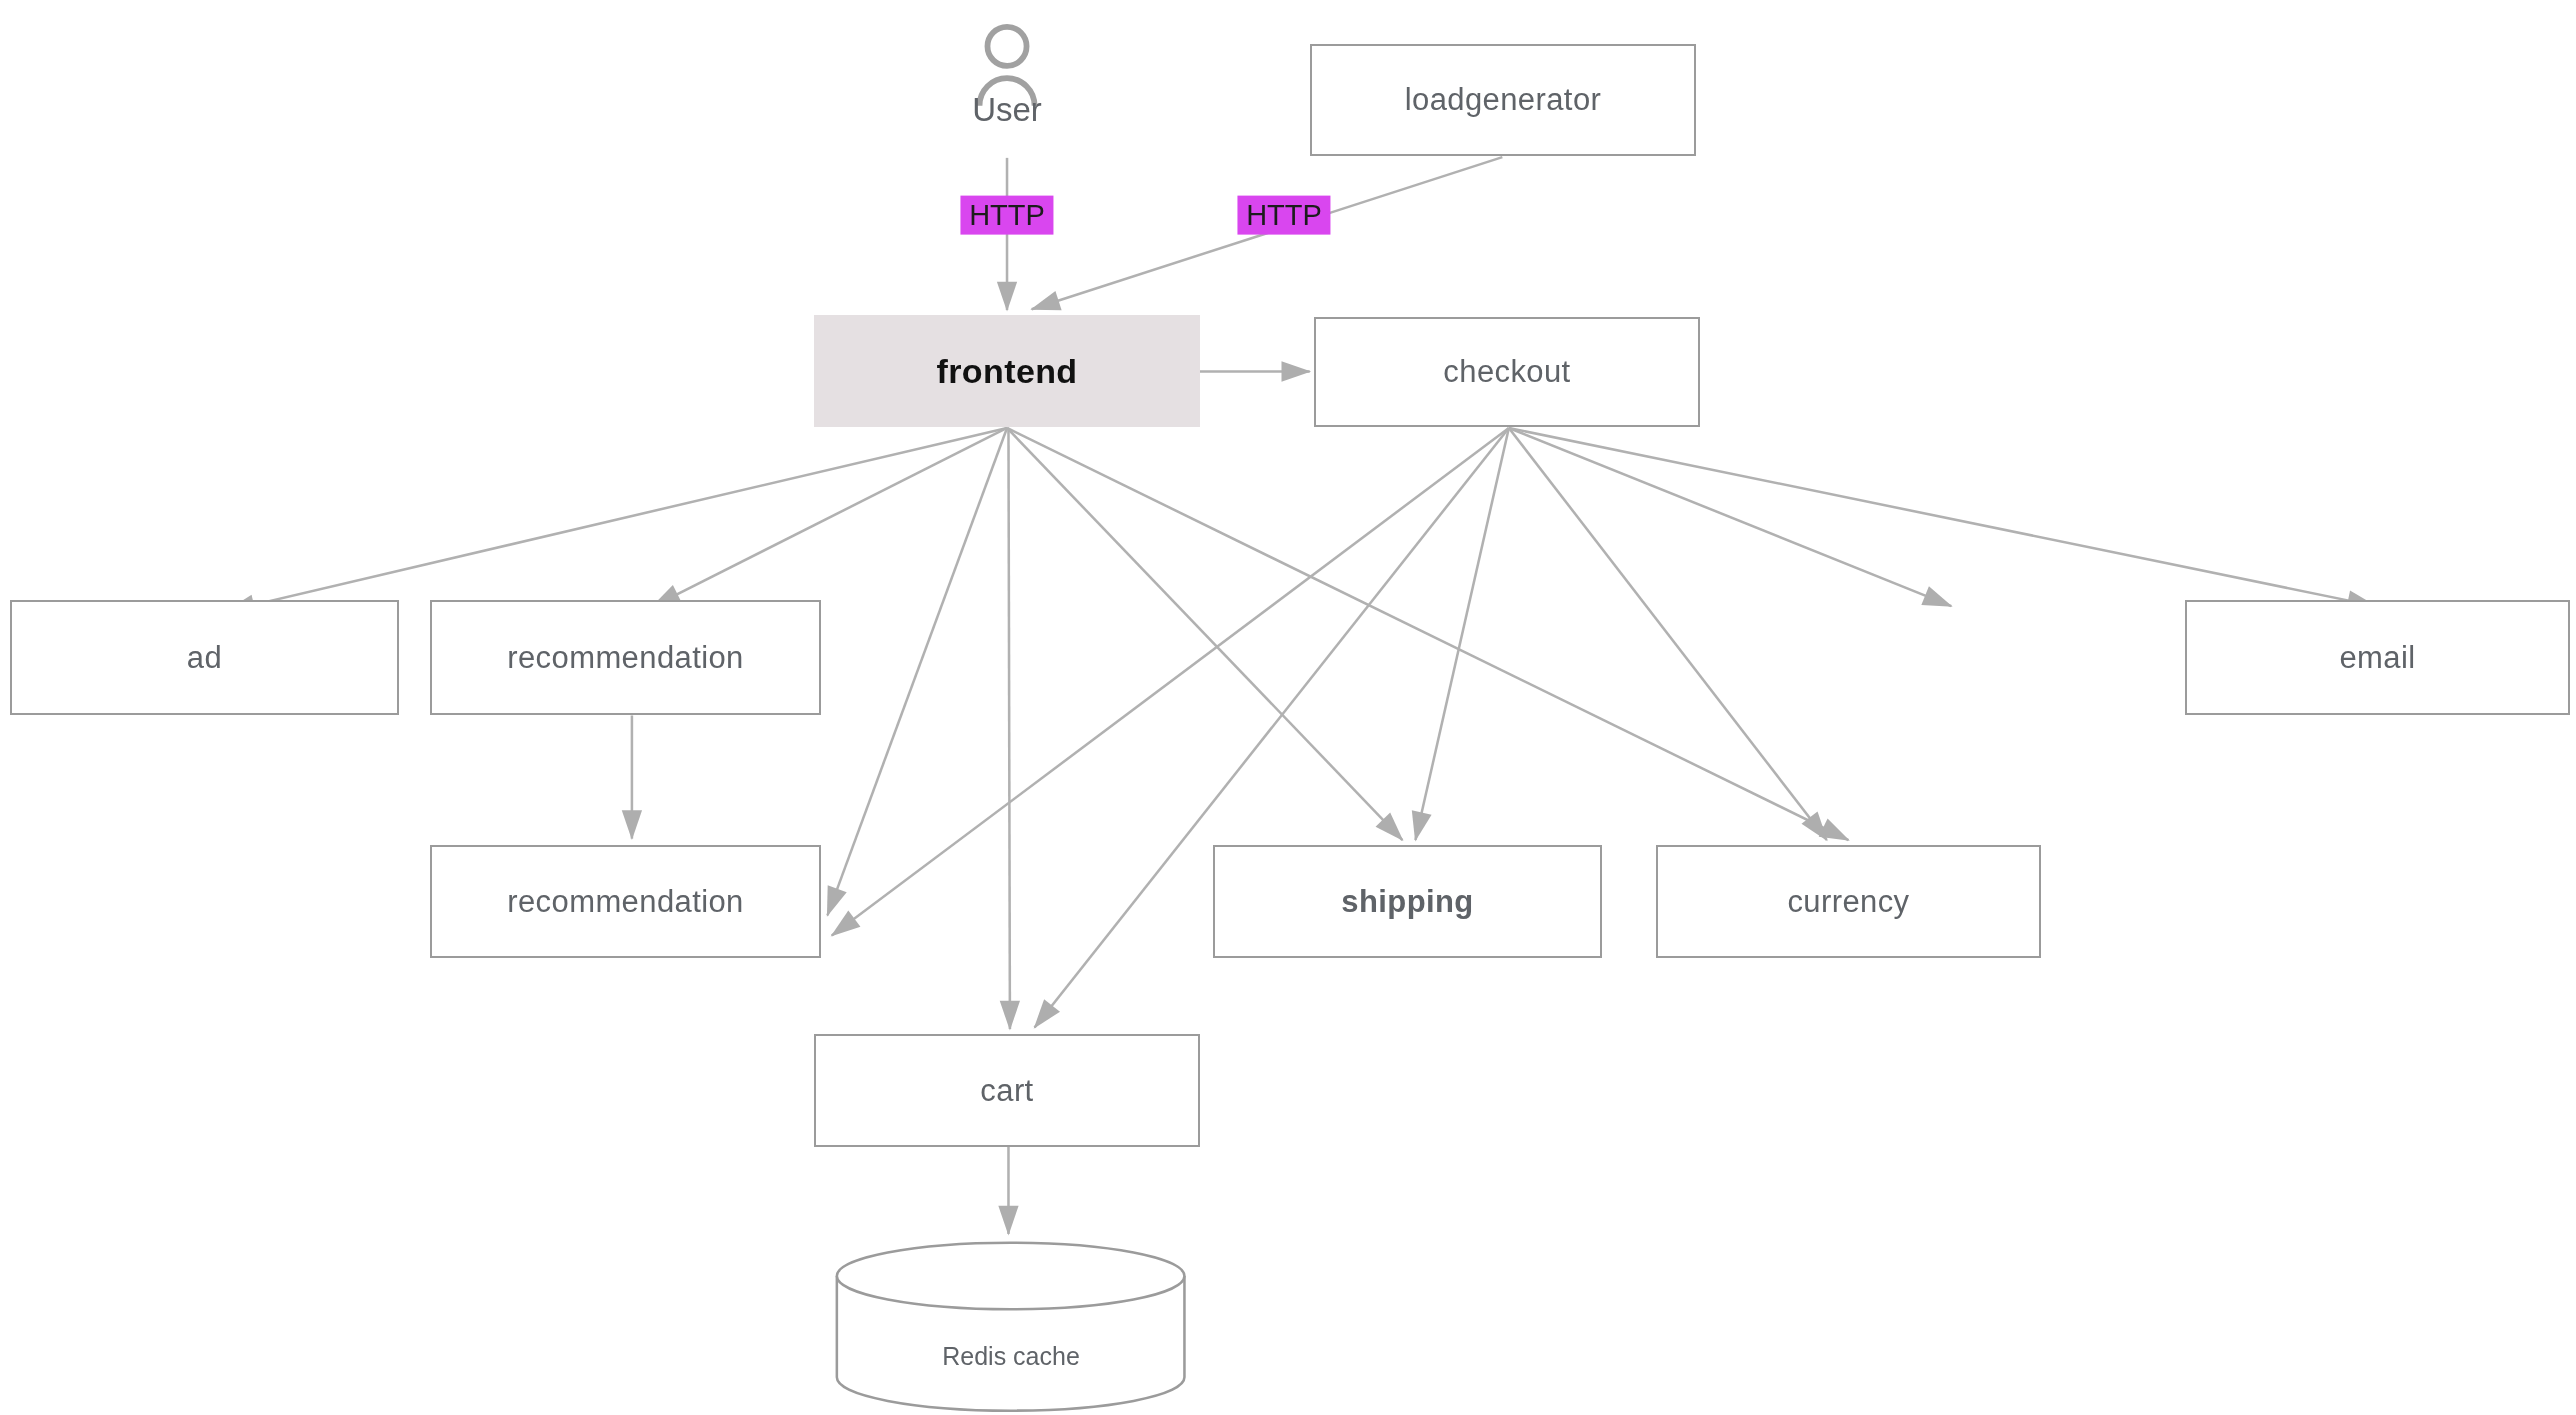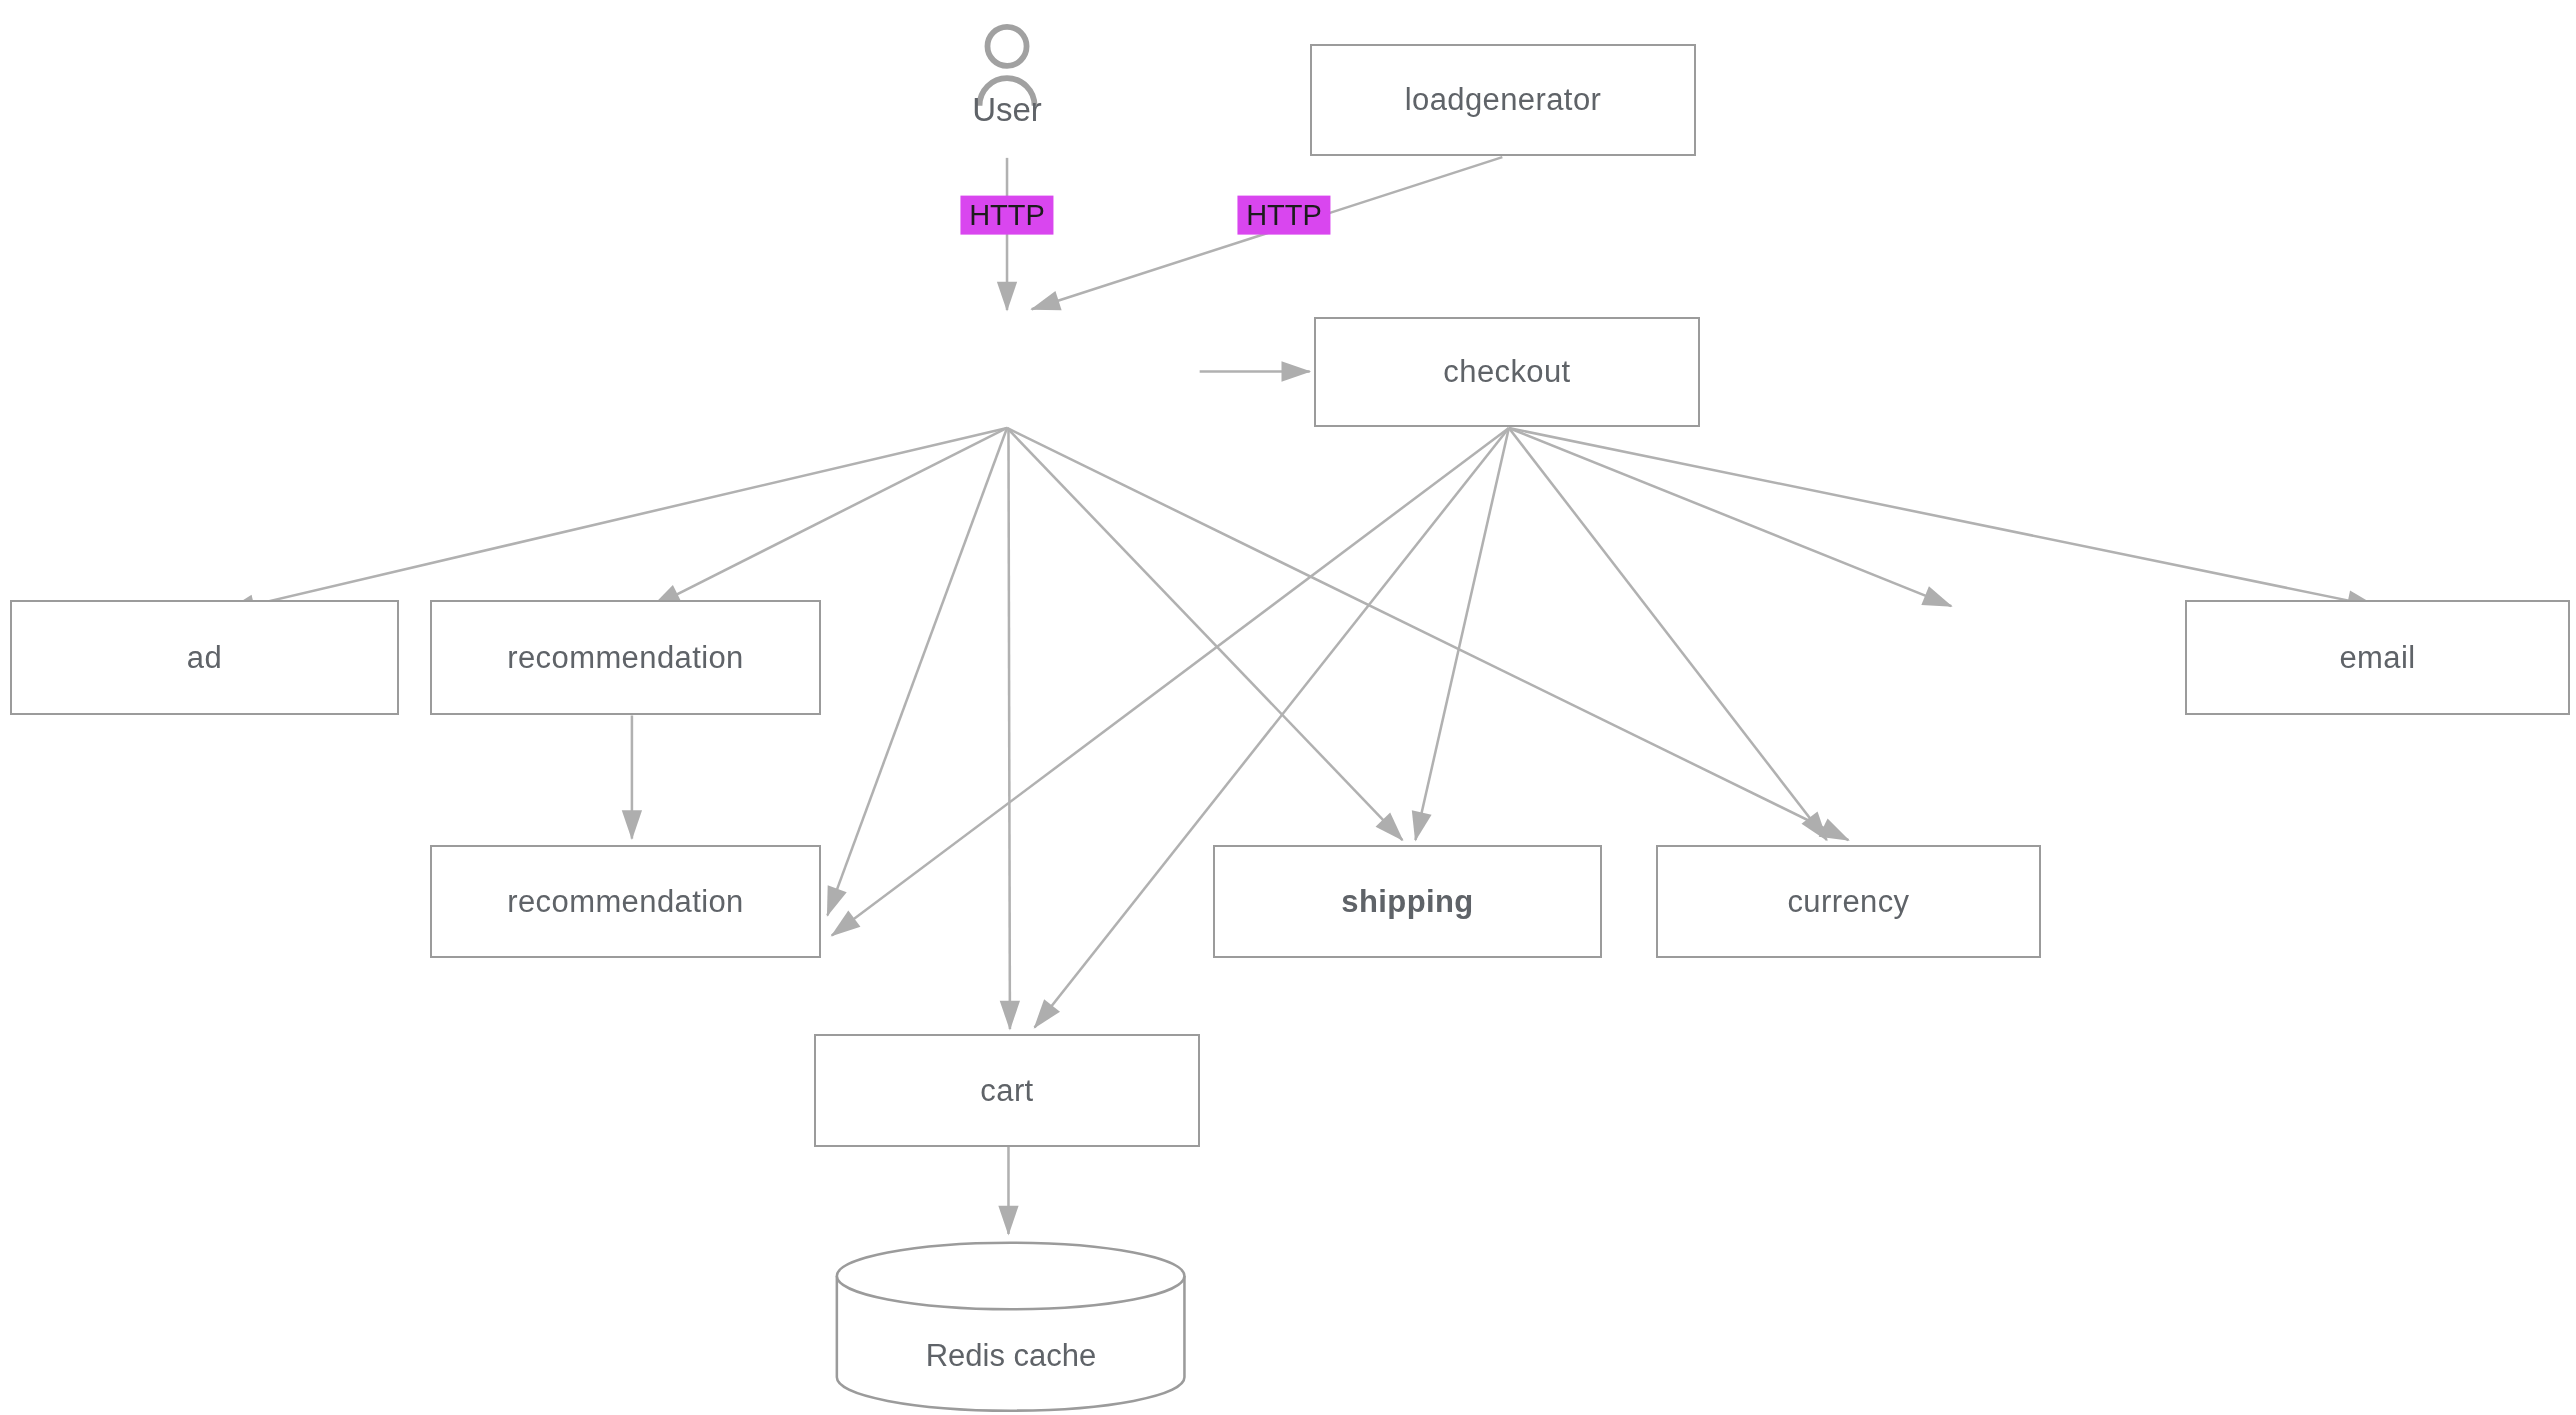--- a/index.html
+++ b/index.html
@@ -42,21 +42,21 @@
   }
   .el-user { left:1007px; top:215px; }
   .el-load { left:1284px; top:215px; }
 
   .actor-label {
     position:absolute; left:1007px; top:110px; transform:translate(-50%,-50%);
     font-size:33px; color:#5f6368;
   }
   .db-label {
     position:absolute; left:1011px; top:1356px; transform:translate(-50%,-50%);
-    font-size:31px; color:#5f6368; white-space:nowrap;
+    font-size:25px; color:#5f6368; white-space:nowrap;
   }
 </style>
 </head>
 <body>
 
 <div class="canvas">
 
   <svg class="edges-svg" viewBox="0 0 3556 1954">
     <defs>
       <marker id="arrow" markerUnits="userSpaceOnUse" markerWidth="46" markerHeight="34" refX="40" refY="16" orient="auto">
@@ -87,20 +87,21 @@
       <path d="M1352,146 A38,38 0 0 1 1428,146"></path>
     </g>
 
     <g stroke="#9b9b9b" stroke-width="3.5" fill="#ffffff">
       <path d="M1155,1762 L1155,1902 A240,46 0 0 0 1635,1902 L1635,1762"></path>
       <ellipse cx="1395" cy="1762" rx="240" ry="46"></ellipse>
     </g>
   </svg>
 
   <div class="node n-loadgenerator">loadgenerator</div>
+  <div class="node node--frontend n-frontend">frontend</div>
   <div class="node n-checkout">checkout</div>
   <div class="node n-recommendation">recommendation</div>
   <div class="node n-ad">ad</div>
   <div class="node n-email">email</div>
   <div class="node n-productcatalog">recommendation</div>
   <div class="node n-shipping">shipping</div>
   <div class="node n-currency">currency</div>
   <div class="node n-cart">cart</div>
 
   <div class="actor-label">User</div>

